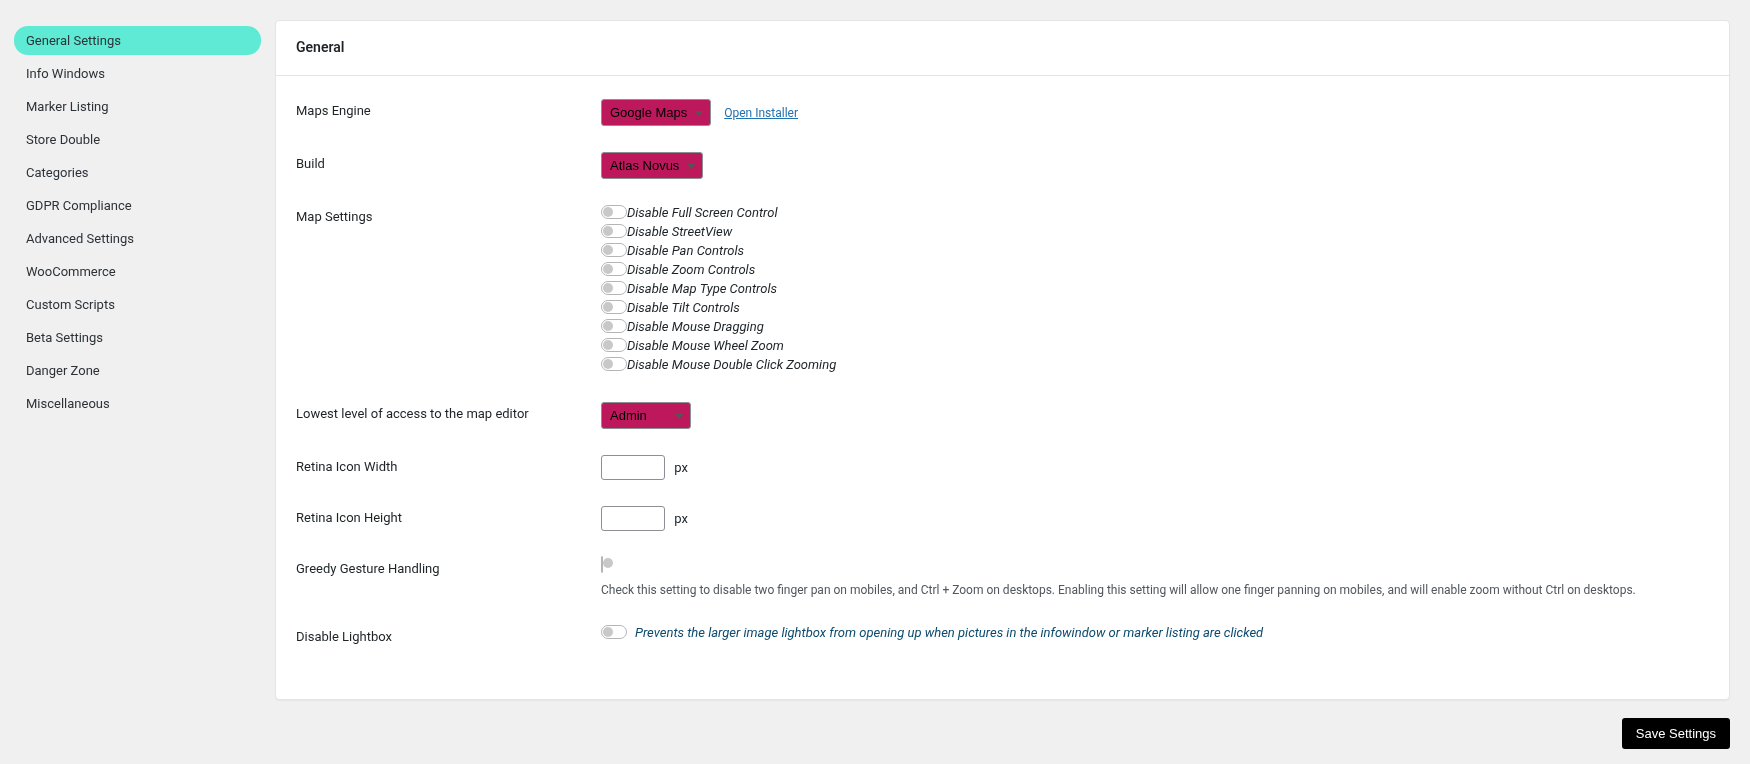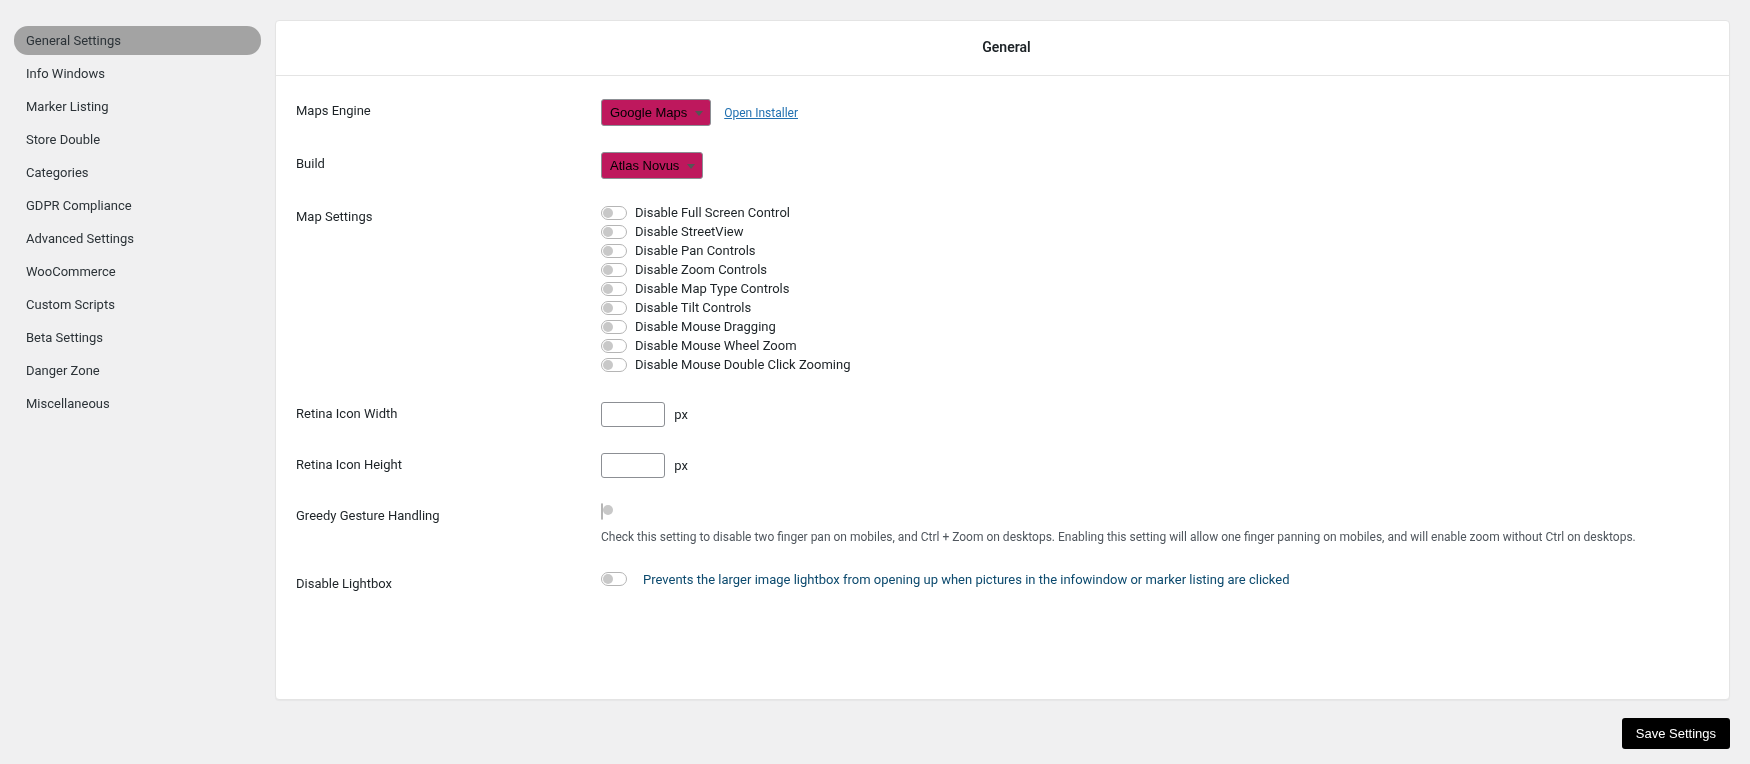--- a/index.html
+++ b/index.html
@@ -23,36 +23,35 @@
   .sidebar-item {
     display: block;
     padding: 7px 12px;
     border-radius: 14px;
     color: #2c3338;
     font-size: 13px;
     cursor: pointer;
     margin-bottom: 4px;
   }
   .sidebar-item.active {
-    background: #a3a3a3;
+    background: #5eead4;
   }
   .main {
     flex: 1;
     background: #fff;
     border: 1px solid #e4e4e4;
     border-radius: 4px;
     box-shadow: 0 1px 1px rgba(0,0,0,0.04);
     padding-bottom: 30px;
   }
   .main-header {
-    padding: 18px 20px 20px 28px;
+    padding: 18px 20px 20px 20px;
     border-bottom: 1px solid #e4e4e4;
     font-weight: 600;
     font-size: 14px;
-    text-align: center;
   }
   .settings {
     padding: 10px 20px 0 20px;
   }
   .row {
     display: flex;
     align-items: flex-start;
     padding: 13px 0;
   }
   .row-label {
@@ -94,24 +93,24 @@
   }
   .link {
     color: #2271b1;
     text-decoration: underline;
     font-size: 12px;
     margin-left: 10px;
     cursor: pointer;
   }
   .toggle-row {
     display: flex;
-    align-items: center;
-    gap: 8px;
+    align-items: flex-start;
     margin-bottom: 4px;
     font-size: 13px;
+    font-style: italic;
   }
   .toggle {
     width: 26px;
     height: 14px;
     border-radius: 7px;
     background: #fff;
     border: 1px solid #b5b5b5;
     position: relative;
     flex: 0 0 26px;
     cursor: pointer;
@@ -245,20 +244,30 @@
               <span class="toggle"></span>
               <span>Disable Mouse Wheel Zoom</span>
             </div>
           <div class="toggle-row">
               <span class="toggle"></span>
               <span>Disable Mouse Double Click Zooming</span>
             </div>
         </div>
       </div>
 
+      <div class="row">
+        <div class="row-label">Lowest level of access to the map editor</div>
+        <div class="row-content">
+          <span class="select-wrap">
+            <select style="min-width:90px">
+              <option>Admin</option>
+            </select>
+          </span>
+        </div>
+      </div>
 
       <div class="row">
         <div class="row-label">Retina Icon Width</div>
         <div class="row-content">
           <input type="text" class="num" value="" style="">
           <span class="suffix">px</span>
         </div>
       </div>
 
       <div class="row">

